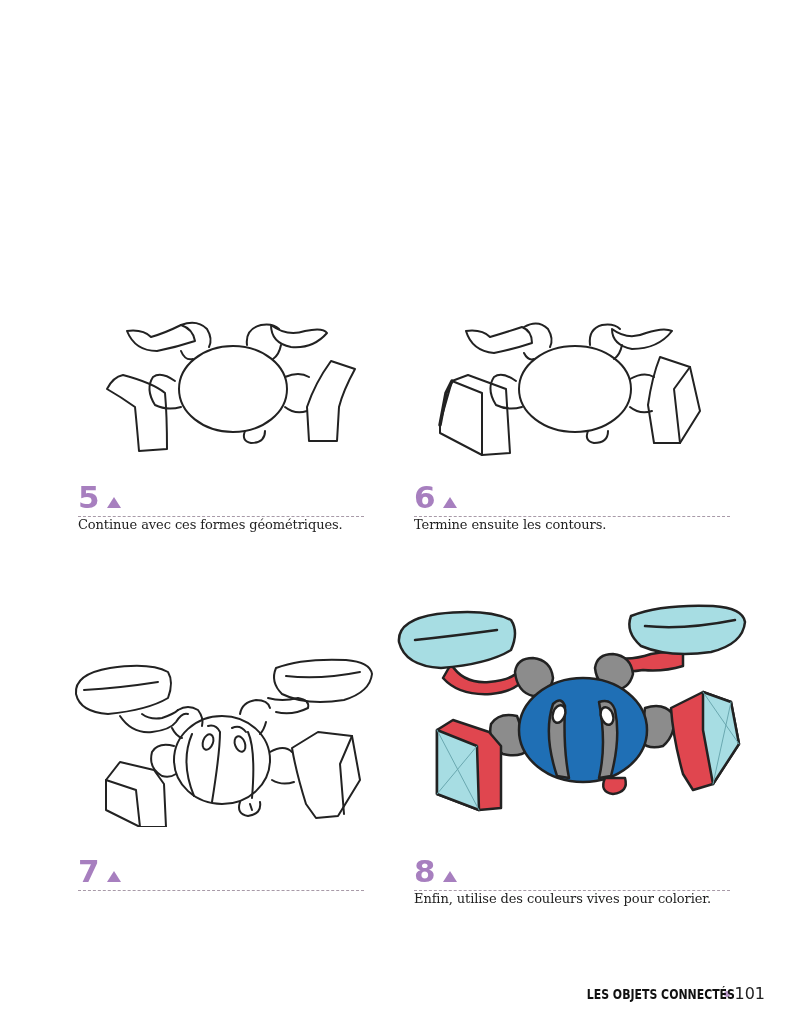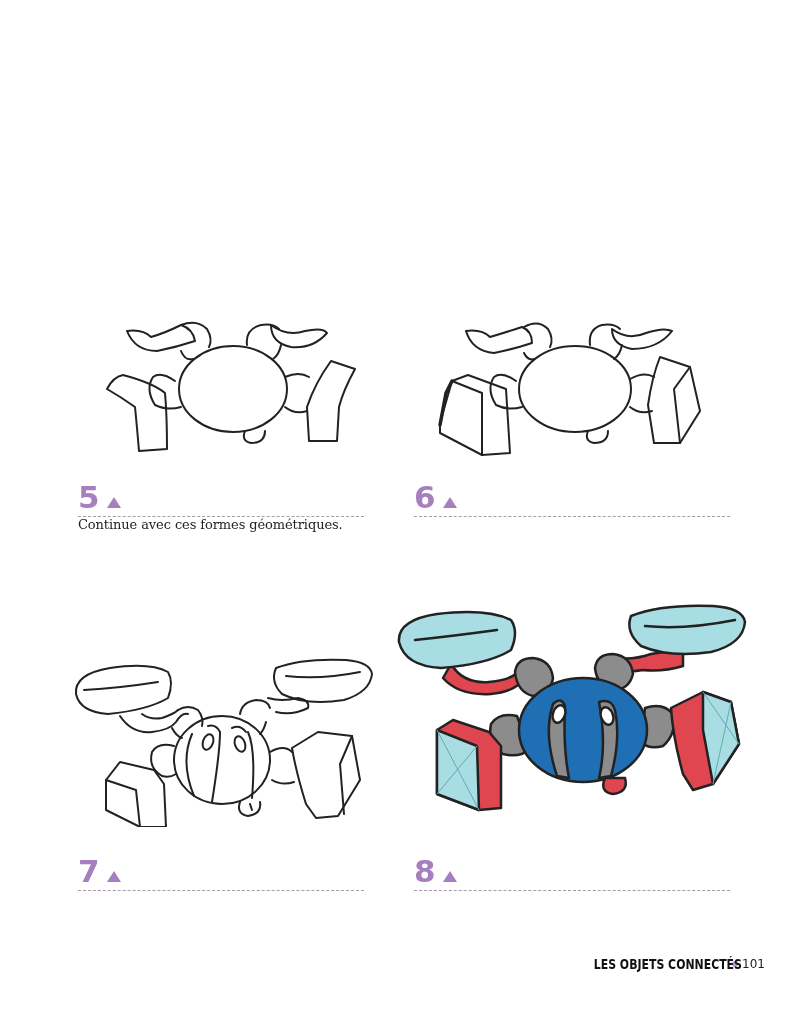--- a/index.html
+++ b/index.html
@@ -20,30 +20,30 @@
       border-left: 7px solid transparent; border-right: 7px solid transparent;
       border-bottom: 11px solid #a77fbf;
     }
     .dash { height: 0; border-top: 1.5px dashed #a89aa8; margin-top: 4px; }
     .step-text {
       font-family: "DejaVu Serif", serif; font-size: 13px; color: #222;
       white-space: nowrap; letter-spacing: -0.1px;
     }
 
     .footer {
-      position: absolute; right: 22px; top: 956px;
+      position: absolute; right: 22px; top: 984px;
       display: flex; align-items: center;
     }
     .footer-title {
       font-family: "DejaVu Sans", sans-serif; font-size: 14px; font-weight: bold;
       letter-spacing: 0px; color: #111; transform: scaleX(0.78); transform-origin: right center;
       margin-right: -18px;
     }
     .footer-dot { width: 6px; height: 6px; border-radius: 50%; background: #b898c8; margin: 0 4px 0 8px; }
-    .footer-page { font-family: "DejaVu Sans", sans-serif; font-size: 12px; color: #222; }
+    .footer-page { font-family: "DejaVu Sans", sans-serif; font-size: 16px; color: #222; }
   </style>
 </head>
 <body>
 
 <div class="page">
 
   <div class="illus" style="left:95px;top:315px;width:265px;height:145px;">
     <svg viewBox="0 0 265 145" fill="none" stroke="#222" stroke-width="2" stroke-linejoin="round" stroke-linecap="round">
 
       <path d="M32 16 Q48 14 56 22 Q70 18 86 10 Q98 14 100 26 Q82 32 62 36 Q40 36 32 16Z"></path>
@@ -99,20 +99,21 @@
     <div class="dash"></div>
     <div class="step-text">Continue avec ces formes géométriques.</div>
   </div>
 
   <div class="step" style="left:414px;top:478px;width:316px;">
     <div class="step-head">
       <span class="step-num">6</span>
       <span class="step-tri"></span>
     </div>
     <div class="dash"></div>
+    <div class="step-text">Termine ensuite les contours.</div>
   </div>
 
   <div class="illus" style="left:70px;top:652px;width:310px;height:175px;">
     <svg viewBox="0 0 310 175" fill="none" stroke="#222" stroke-width="2" stroke-linejoin="round" stroke-linecap="round">
 
       <path d="M6 42 Q4 22 40 16 Q80 10 98 20 Q104 30 98 46 Q78 58 38 62 Q10 60 6 42Z"></path>
       <path d="M14 38 Q50 36 88 30"></path>
       <path d="M206 16 Q232 6 276 8 Q300 10 302 22 Q300 40 274 48 Q236 54 212 42 Q200 30 206 16Z"></path>
       <path d="M216 24 Q250 28 290 20"></path>
 
@@ -189,20 +190,21 @@
     </div>
     <div class="dash"></div>
   </div>
 
   <div class="step" style="left:414px;top:852px;width:316px;">
     <div class="step-head">
       <span class="step-num">8</span>
       <span class="step-tri"></span>
     </div>
     <div class="dash"></div>
+    <div class="step-text">Enfin, utilise des couleurs vives pour colorier.</div>
   </div>
 
   <div class="footer">
     <span class="footer-title">LES OBJETS CONNECTÉS</span>
     <span class="footer-dot"></span>
     <span class="footer-page">101</span>
   </div>
 </div>
 
 </body></html>

